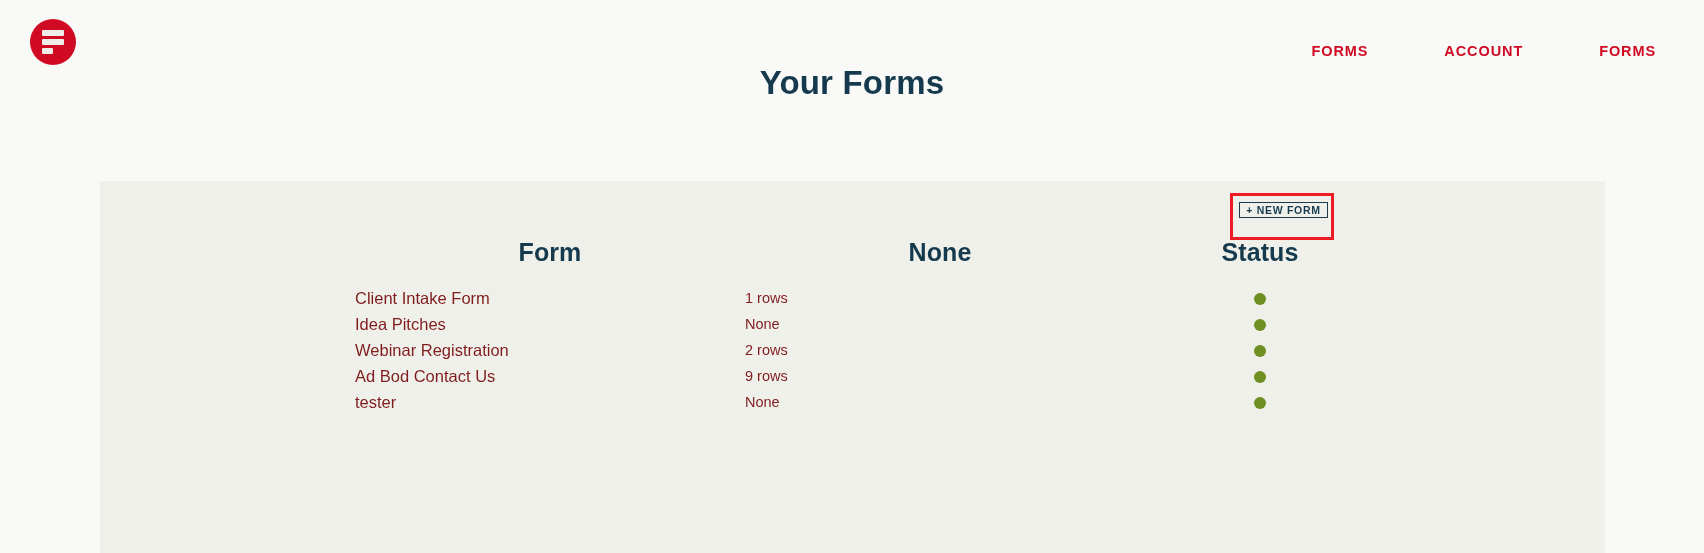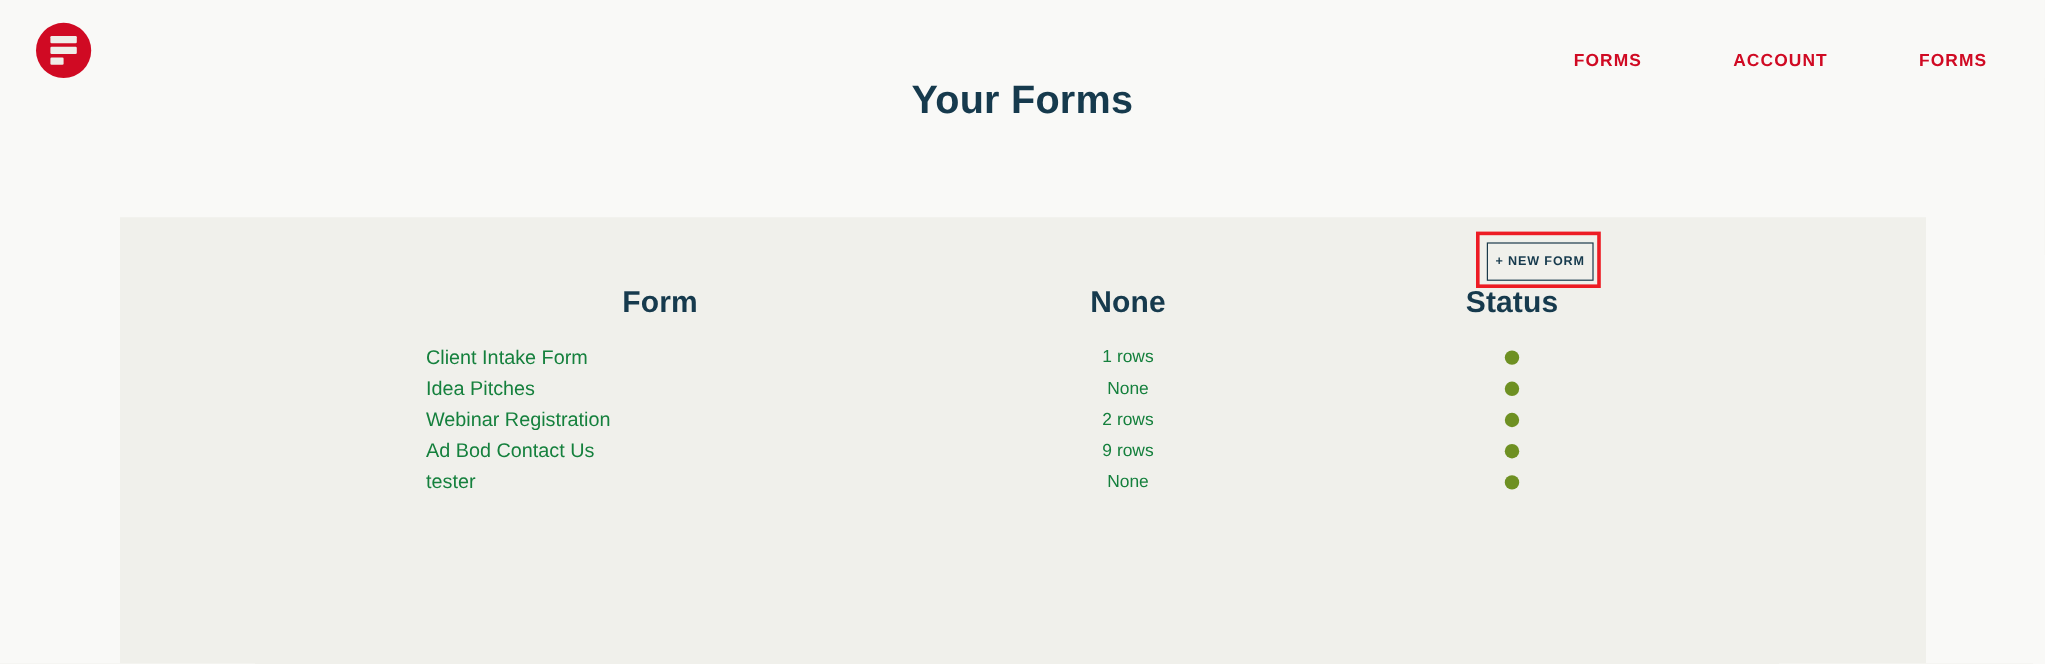--- a/index.html
+++ b/index.html
@@ -97,21 +97,21 @@
     left: 1130px;
     top: 12px;
     width: 104px;
     height: 47px;
     border: 3px solid #ED1C24;
   }
   .newform-btn {
     position: absolute;
     left: 6px; top: 6px;
     width: 89px;
-    height: 32px;
+    height: 16px;
     border: 1px solid #1B3A4B;
     background: #F0F0EB;
     color: #163A4D;
     font-family: "Liberation Sans", sans-serif;
     font-size: 10.5px;
     font-weight: bold;
     letter-spacing: 0.7px;
     cursor: pointer;
     display: flex;
     align-items: center;
@@ -132,26 +132,26 @@
     color: #163A4D;
     padding: 0 0 18px 0;
     letter-spacing: 0.1px;
   }
   .forms-table th.col-form   { text-align: center;   width: 390px; }
   .forms-table th.col-count  { text-align: center; width: 390px; }
   .forms-table th.col-status { text-align: center; width: 250px; }
 
   .forms-table td {
     font-size: 16.5px;
-    color: #15803d;
+    color: #7f1d1d;
     padding: 3.5px 0;
     font-weight: normal;
   }
   .forms-table td.col-form   { text-align: left; }
-  .forms-table td.col-count  { text-align: center; font-size: 14.5px; }
+  .forms-table td.col-count  { text-align: left; font-size: 14.5px; }
   .forms-table td.col-status { text-align: center; }
 
   .status-dot {
     display: inline-block;
     width: 12px; height: 12px;
     border-radius: 50%;
     background: #6E9022;
     vertical-align: middle;
   }
 </style>

